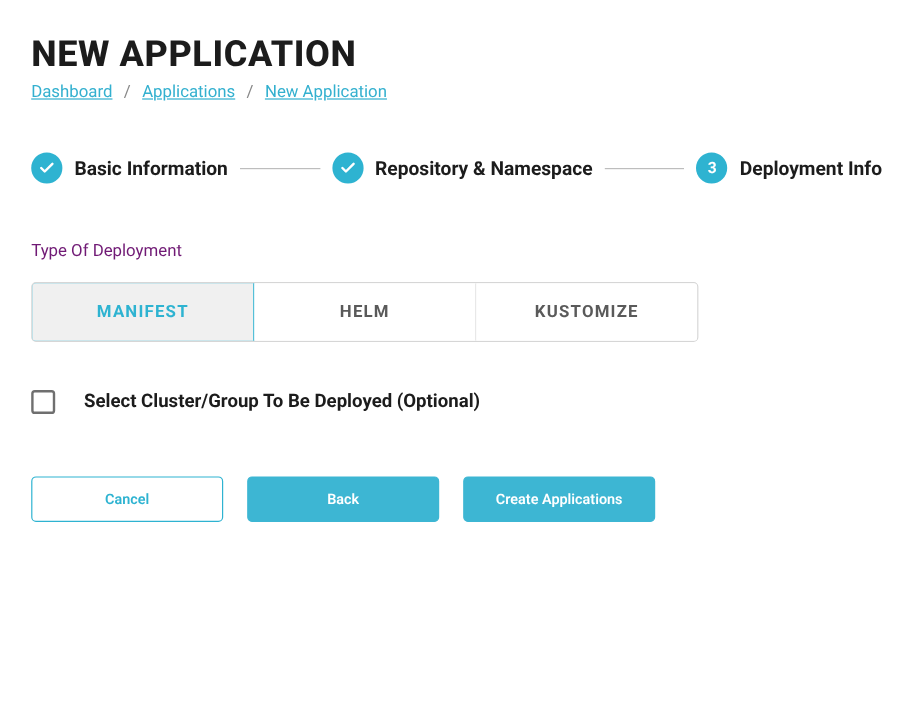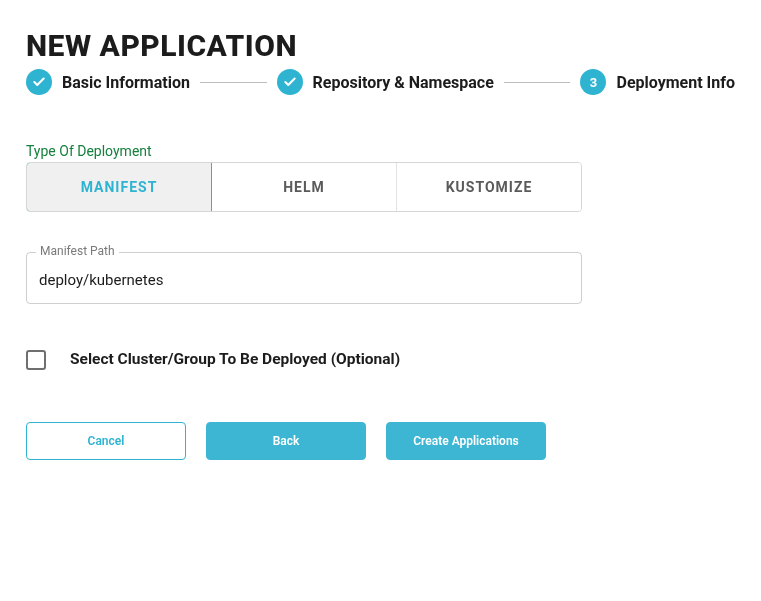--- a/index.html
+++ b/index.html
@@ -71,22 +71,22 @@
   }
   .step-connector {
     flex: 1;
     height: 1px;
     background: #bdbdbd;
   }
 
   
   .group-label {
     font-size: 14px;
-    color: #15803d;
-    margin-bottom: 3px;
+    color: #701a75;
+    margin-bottom: 18px;
   }
 
   
   .seg {
     display: flex;
     width: 556px;
     border-radius: 4px;
     overflow: hidden;
     border: 1px solid #d6d6d6;
     margin-bottom: 40px;
@@ -190,20 +190,27 @@
     color: #fff;
   }
 </style>
 </head>
 <body>
 
 <div class="page">
 
   <h1>NEW APPLICATION</h1>
 
+  <nav class="breadcrumb">
+    <a>Dashboard</a>
+    <span class="sep">/</span>
+    <a>Applications</a>
+    <span class="sep">/</span>
+    <a>New Application</a>
+  </nav>
 
   <div class="stepper">
     <div class="step">
       <span class="step-circle">
         <svg viewBox="0 0 24 24" fill="none" stroke="white" stroke-width="3.5" stroke-linecap="round" stroke-linejoin="round">
             <polyline points="20 6 9 17 4 12"></polyline>
           </svg>
       </span>
       <span class="step-label">Basic Information</span>
     </div>
@@ -224,24 +231,20 @@
   </div>
 
   <div class="group-label">Type Of Deployment</div>
 
   <div class="seg">
     <div class="seg-item active">MANIFEST</div>
     <div class="seg-item">HELM</div>
     <div class="seg-item">KUSTOMIZE</div>
   </div>
 
-  <div class="outlined-field">
-    <span class="float-label">Manifest Path</span>
-    <input type="text" value="deploy/kubernetes" style="">
-  </div>
 
   <div class="check-row">
     <div class="faux-check"></div>
     <div>
       <div class="check-title">Select Cluster/Group To Be Deployed (Optional)</div>
     </div>
   </div>
 
   <div class="footer">
     <button class="btn btn-outline">Cancel</button>

